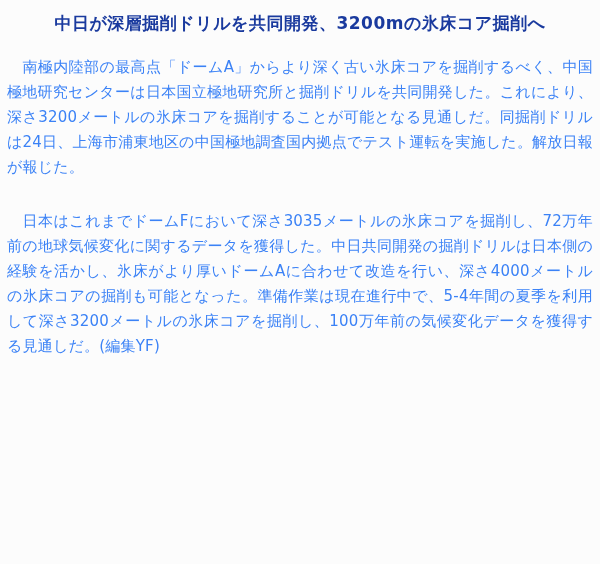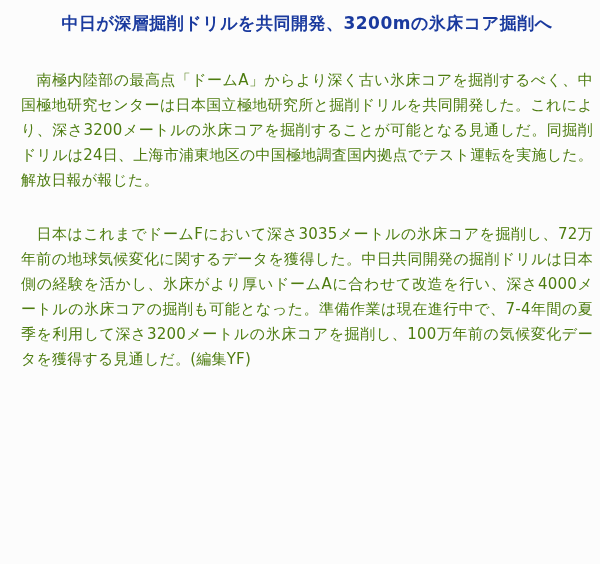--- a/index.html
+++ b/index.html
@@ -11,50 +11,50 @@
     width: 600px;
     height: 564px;
     overflow: hidden;
     font-family: "DejaVu Sans", "Liberation Sans", sans-serif;
     color: #333333;
   }
   .page {
     box-sizing: border-box;
     width: 600px;
     height: 501px;
-    padding: 10px 7px 0 21px;
+    padding: 10px 7px 0 7px;
     background: #fcfcfc;
   }
   .article-title {
     margin: 2px 0 0 0;
     text-align: center;
     font-size: 17px;
     line-height: 22px;
     font-weight: bold;
     color: #1a3a9e;
     letter-spacing: 0.5px;
   }
   .article-body {
-    margin-top: 34px;
+    margin-top: 21px;
     font-size: 15px;
     line-height: 25px;
-    color: #4d7c0f;
+    color: #3b82f6;
   }
   .article-body p {
     margin: 0 0 29px 0;
     text-align: justify;
     letter-spacing: 0.2px;
     word-break: break-all;
   }
 </style>
 </head>
 <body>
 
 <div class="page">
 
   <h1 class="article-title">中日が深層掘削ドリルを共同開発、3200mの氷床コア掘削へ</h1>
 
   <div class="article-body">
     <p>　南極内陸部の最高点「ドームA」からより深く古い氷床コアを掘削するべく、中国極地研究センターは日本国立極地研究所と掘削ドリルを共同開発した。これにより、深さ3200メートルの氷床コアを掘削することが可能となる見通しだ。同掘削ドリルは24日、上海市浦東地区の中国極地調査国内拠点でテスト運転を実施した。解放日報が報じた。</p>
-    <p>　日本はこれまでドームFにおいて深さ3035メートルの氷床コアを掘削し、72万年前の地球気候変化に関するデータを獲得した。中日共同開発の掘削ドリルは日本側の経験を活かし、氷床がより厚いドームAに合わせて改造を行い、深さ4000メートルの氷床コアの掘削も可能となった。準備作業は現在進行中で、7-4年間の夏季を利用して深さ3200メートルの氷床コアを掘削し、100万年前の気候変化データを獲得する見通しだ。(編集YF)</p>
+    <p>　日本はこれまでドームFにおいて深さ3035メートルの氷床コアを掘削し、72万年前の地球気候変化に関するデータを獲得した。中日共同開発の掘削ドリルは日本側の経験を活かし、氷床がより厚いドームAに合わせて改造を行い、深さ4000メートルの氷床コアの掘削も可能となった。準備作業は現在進行中で、5-4年間の夏季を利用して深さ3200メートルの氷床コアを掘削し、100万年前の気候変化データを獲得する見通しだ。(編集YF)</p>
   </div>
 
 </div>
 
 </body></html>

